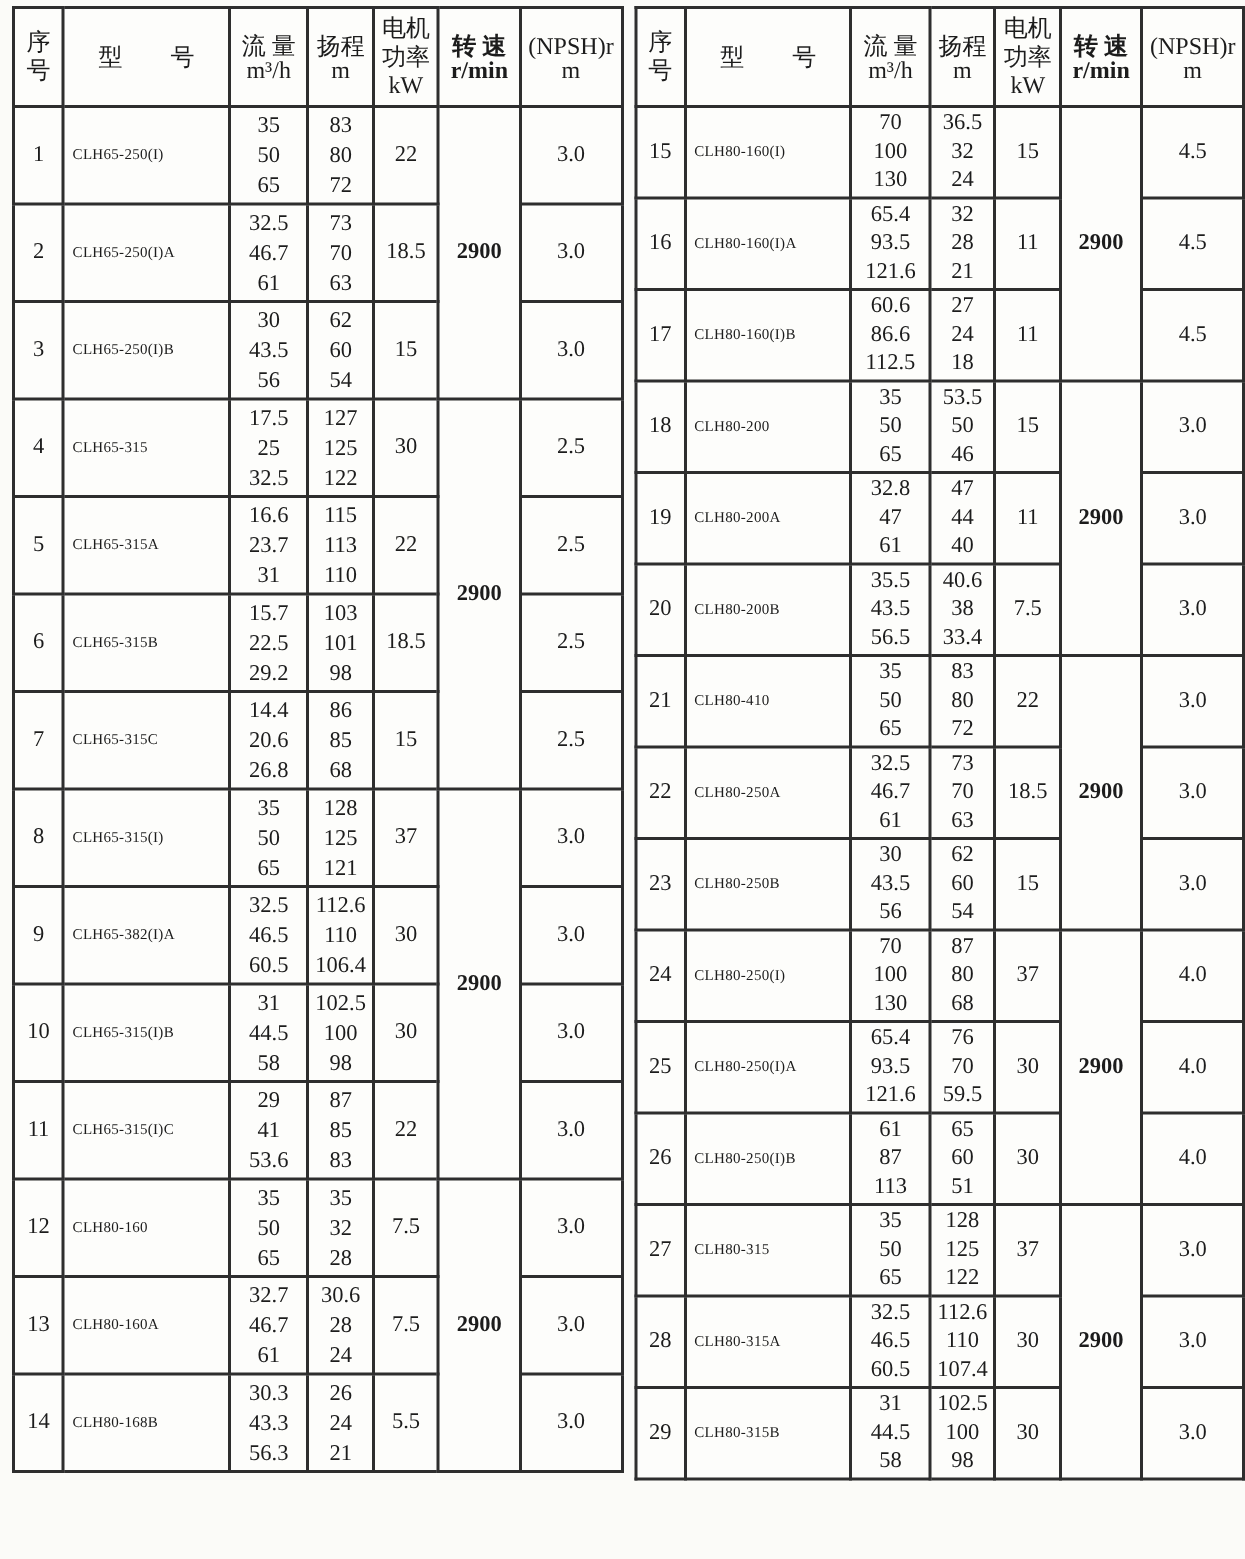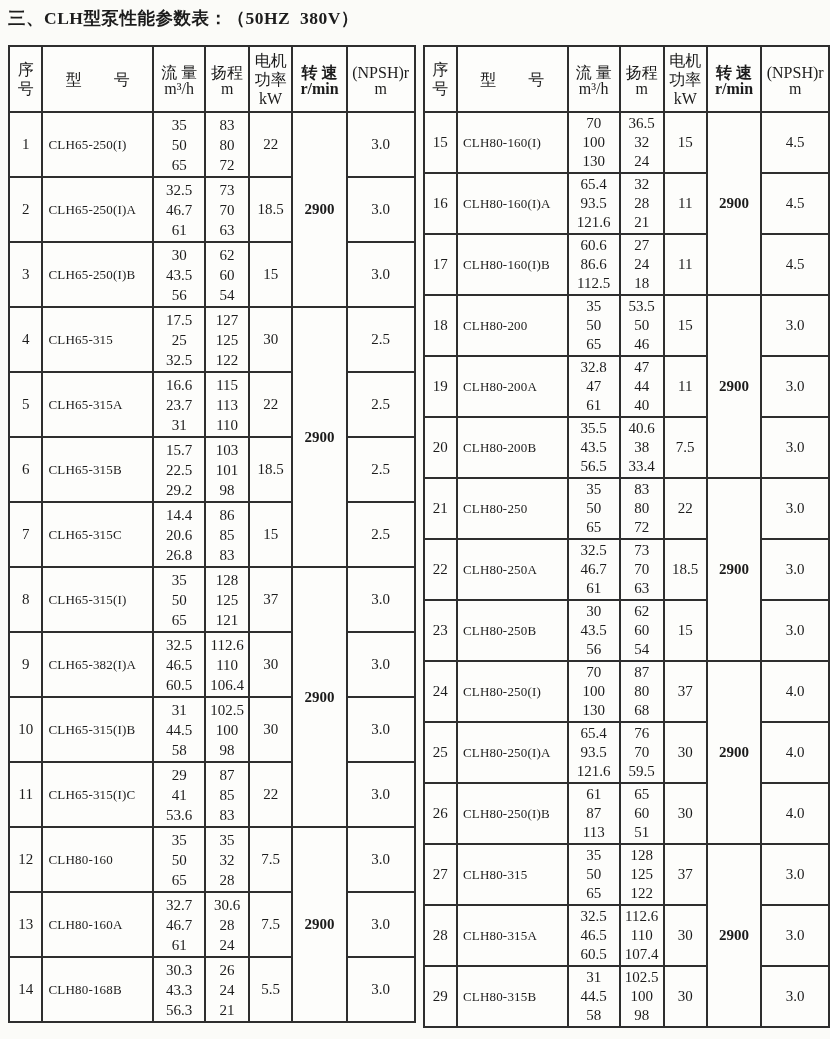--- a/index.html
+++ b/index.html
@@ -46,30 +46,29 @@
   
   td { font-size:15px; }
   .tbl-left  tbody td { height:63px; }
   .tbl-right tbody td { height:59px; }
   td.c-flow, td.c-head { white-space:pre-line; }
   .tbl-left  td.c-flow, .tbl-left  td.c-head { line-height:20px; }
   .tbl-right td.c-flow, .tbl-right td.c-head { line-height:19px; }
   td.c-model {
     text-align:left;
     padding-left:5px;
-    font-size:13px;
+    font-size:10px;
     letter-spacing:0.2px;
   }
   td.c-no { font-size:15px; }
 </style>
 </head>
 <body>
 
 <div class="page">
-  <div class="title">三、CLH型泵性能参数表：（50HZ  380V）</div>
   <div class="tables">
     <table class="pump-table tbl-left">
         <thead>
           <tr>
             <th class="c-no">
               <div class="hmain">序
 号</div>
             </th>
             <th class="c-model">
               <div class="hmain">型　　号</div>
@@ -173,21 +172,21 @@
             <td class="c-npsh">2.5</td>
           </tr>
           <tr>
             <td class="c-no">7</td>
             <td class="c-model">CLH65-315C</td>
             <td class="c-flow">14.4
 20.6
 26.8</td>
             <td class="c-head">86
 85
-83</td>
+68</td>
             <td class="c-power">15</td>
             <td class="c-npsh">2.5</td>
           </tr>
           <tr>
             <td class="c-no">8</td>
             <td class="c-model">CLH65-315(I)</td>
             <td class="c-flow">35
 50
 65</td>
             <td class="c-head">128
@@ -375,21 +374,21 @@
 43.5
 56.5</td>
             <td class="c-head">40.6
 38
 33.4</td>
             <td class="c-power">7.5</td>
             <td class="c-npsh">3.0</td>
           </tr>
           <tr>
             <td class="c-no">21</td>
-            <td class="c-model">CLH80-250</td>
+            <td class="c-model">CLH80-410</td>
             <td class="c-flow">35
 50
 65</td>
             <td class="c-head">83
 80
 72</td>
             <td class="c-power">22</td>
             <td class="c-speed" rowspan="3">2900</td>
             <td class="c-npsh">3.0</td>
           </tr>

